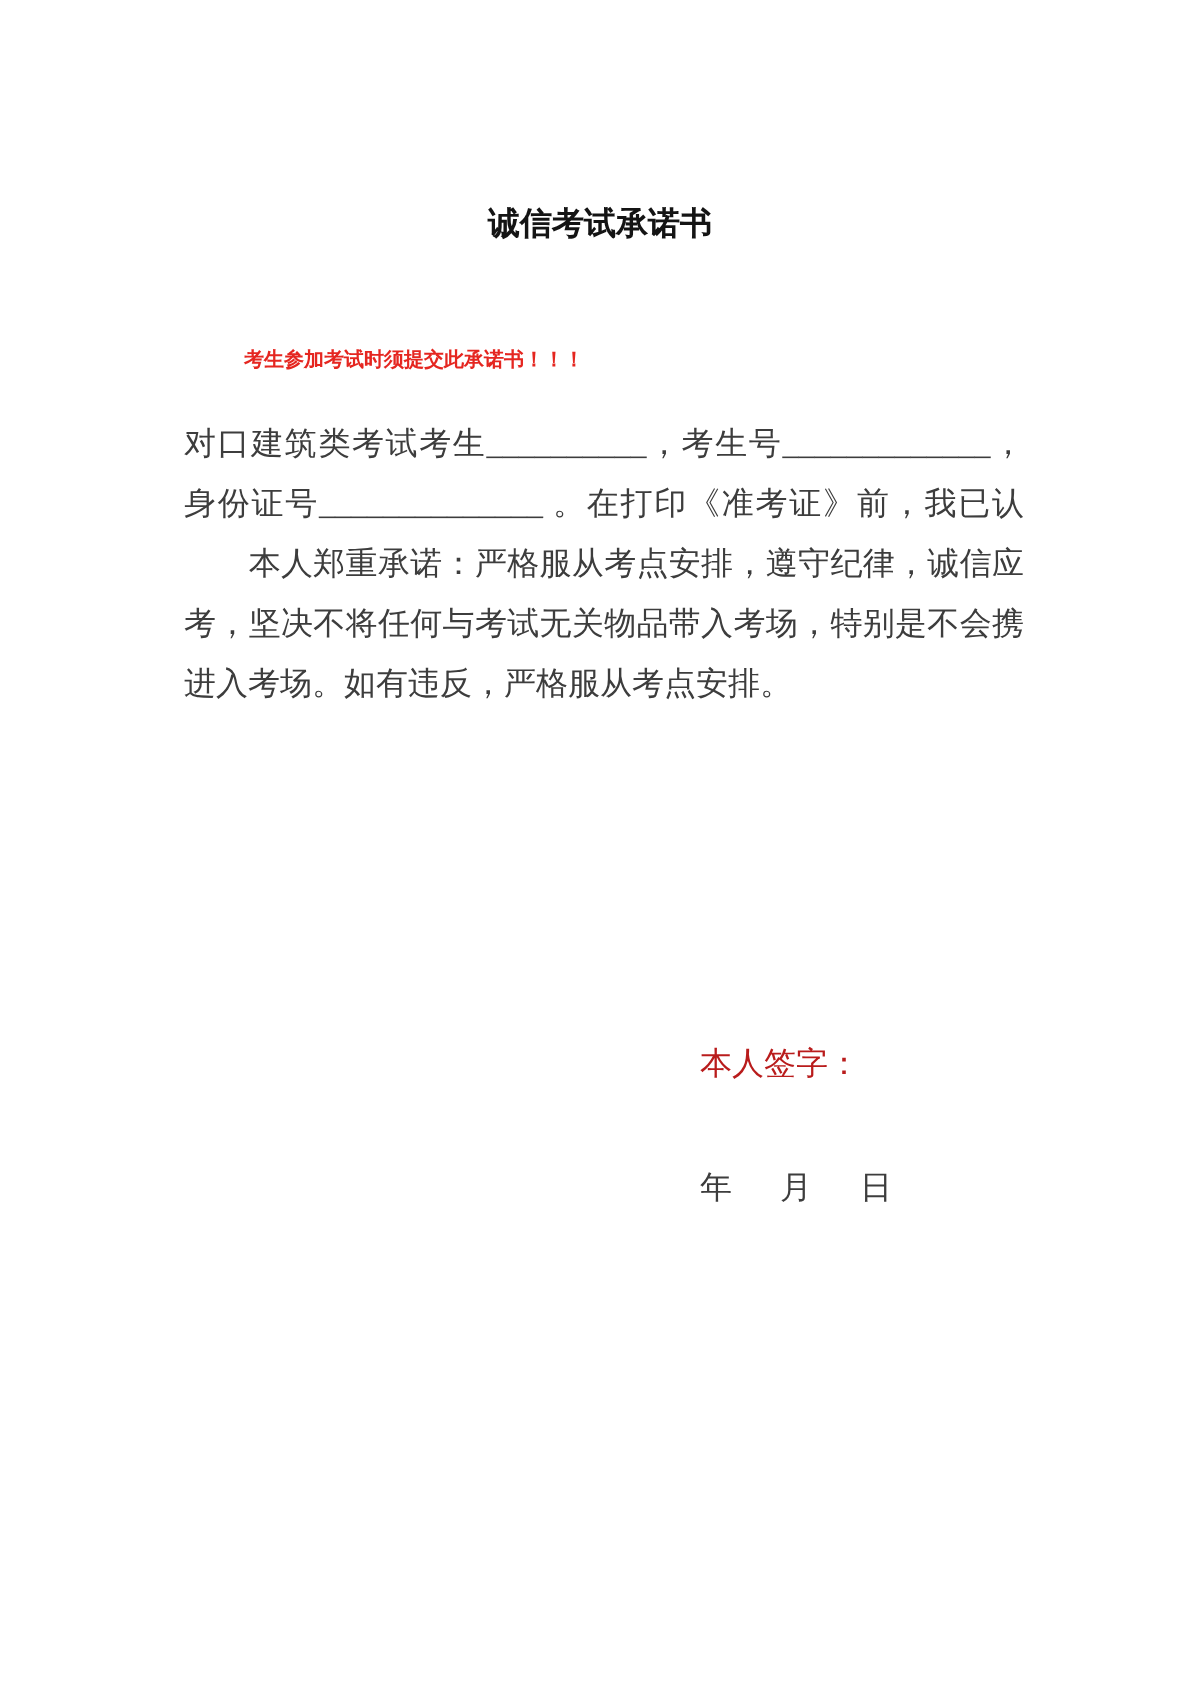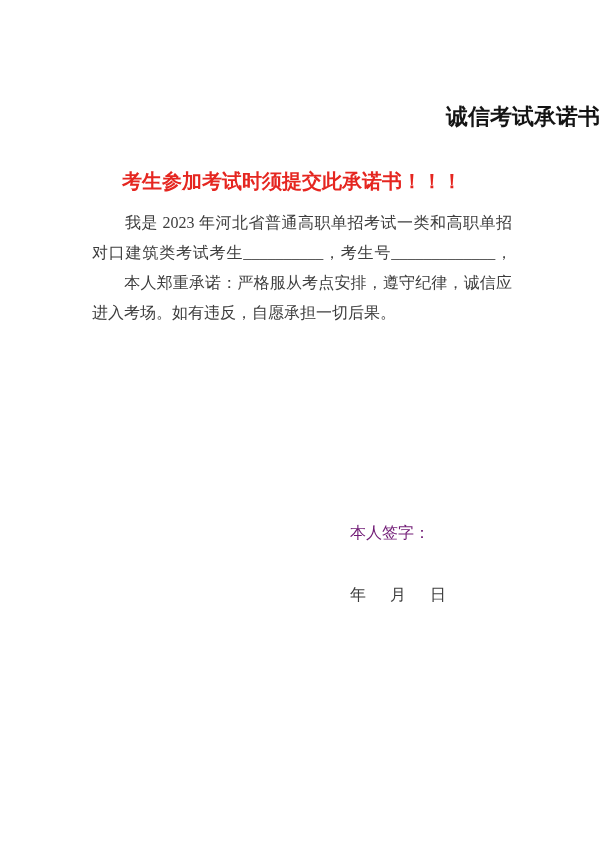--- a/index.html
+++ b/index.html
@@ -15,34 +15,34 @@
     overflow: hidden;
     font-family: "Liberation Serif", serif;
     color: #3d3d3d;
   }
   .doc-title {
     position: absolute;
     top: 102px;
     left: 0;
     width: 600px;
     margin: 0;
-    text-align: right;
+    text-align: center;
     font-family: "Liberation Sans", sans-serif;
-    font-size: 22px;
+    font-size: 16px;
     font-weight: bold;
     color: #141414;
   }
   .notice {
     position: absolute;
     top: 170px;
     left: 92px;
     width: 420px;
     text-indent: 30px;
     font-family: "Liberation Sans", sans-serif;
-    font-size: 20px;
+    font-size: 10px;
     font-weight: bold;
     color: #e52620; 
     line-height: 22px;
   }
   .body-block {
     position: absolute;
     top: 208px;
     left: 92px;
     width: 420px;
     font-size: 16px;
@@ -56,21 +56,21 @@
   .line.fill {
     text-align: justify;
     text-align-last: justify;
   }
   .signature {
     position: absolute;
     top: 523px;
     left: 350px;
     font-size: 16px;
     line-height: 20px;
-    color: #701a75;
+    color: #b91c1c;
   }
   .date-row {
     position: absolute;
     top: 585px;
     left: 350px;
     display: flex;
     gap: 24px;
     font-size: 16px;
     line-height: 20px;
     color: #3d3d3d;
@@ -79,24 +79,25 @@
 </head>
 <body>
 
 <div class="page">
 
   <h1 class="doc-title">诚信考试承诺书</h1>
 
   <div class="notice">考生参加考试时须提交此承诺书！！！</div>
 
   <div class="body-block">
-    <div class="line fill">　　我是 2023 年河北省普通高职单招考试一类和高职单招</div>
     <div class="line fill">对口建筑类考试考生__________，考生号_____________，</div>
+    <div class="line fill">身份证号______________ 。在打印《准考证》前，我已认</div>
     <div class="line fill">　　本人郑重承诺：严格服从考点安排，遵守纪律，诚信应</div>
-    <div class="line">进入考场。如有违反，自愿承担一切后果。</div>
+    <div class="line fill">考，坚决不将任何与考试无关物品带入考场，特别是不会携</div>
+    <div class="line">进入考场。如有违反，严格服从考点安排。</div>
   </div>
 
   <div class="signature">本人签字：</div>
 
   <div class="date-row">
     <span>年</span>
     <span>月</span>
     <span>日</span>
   </div>
 

